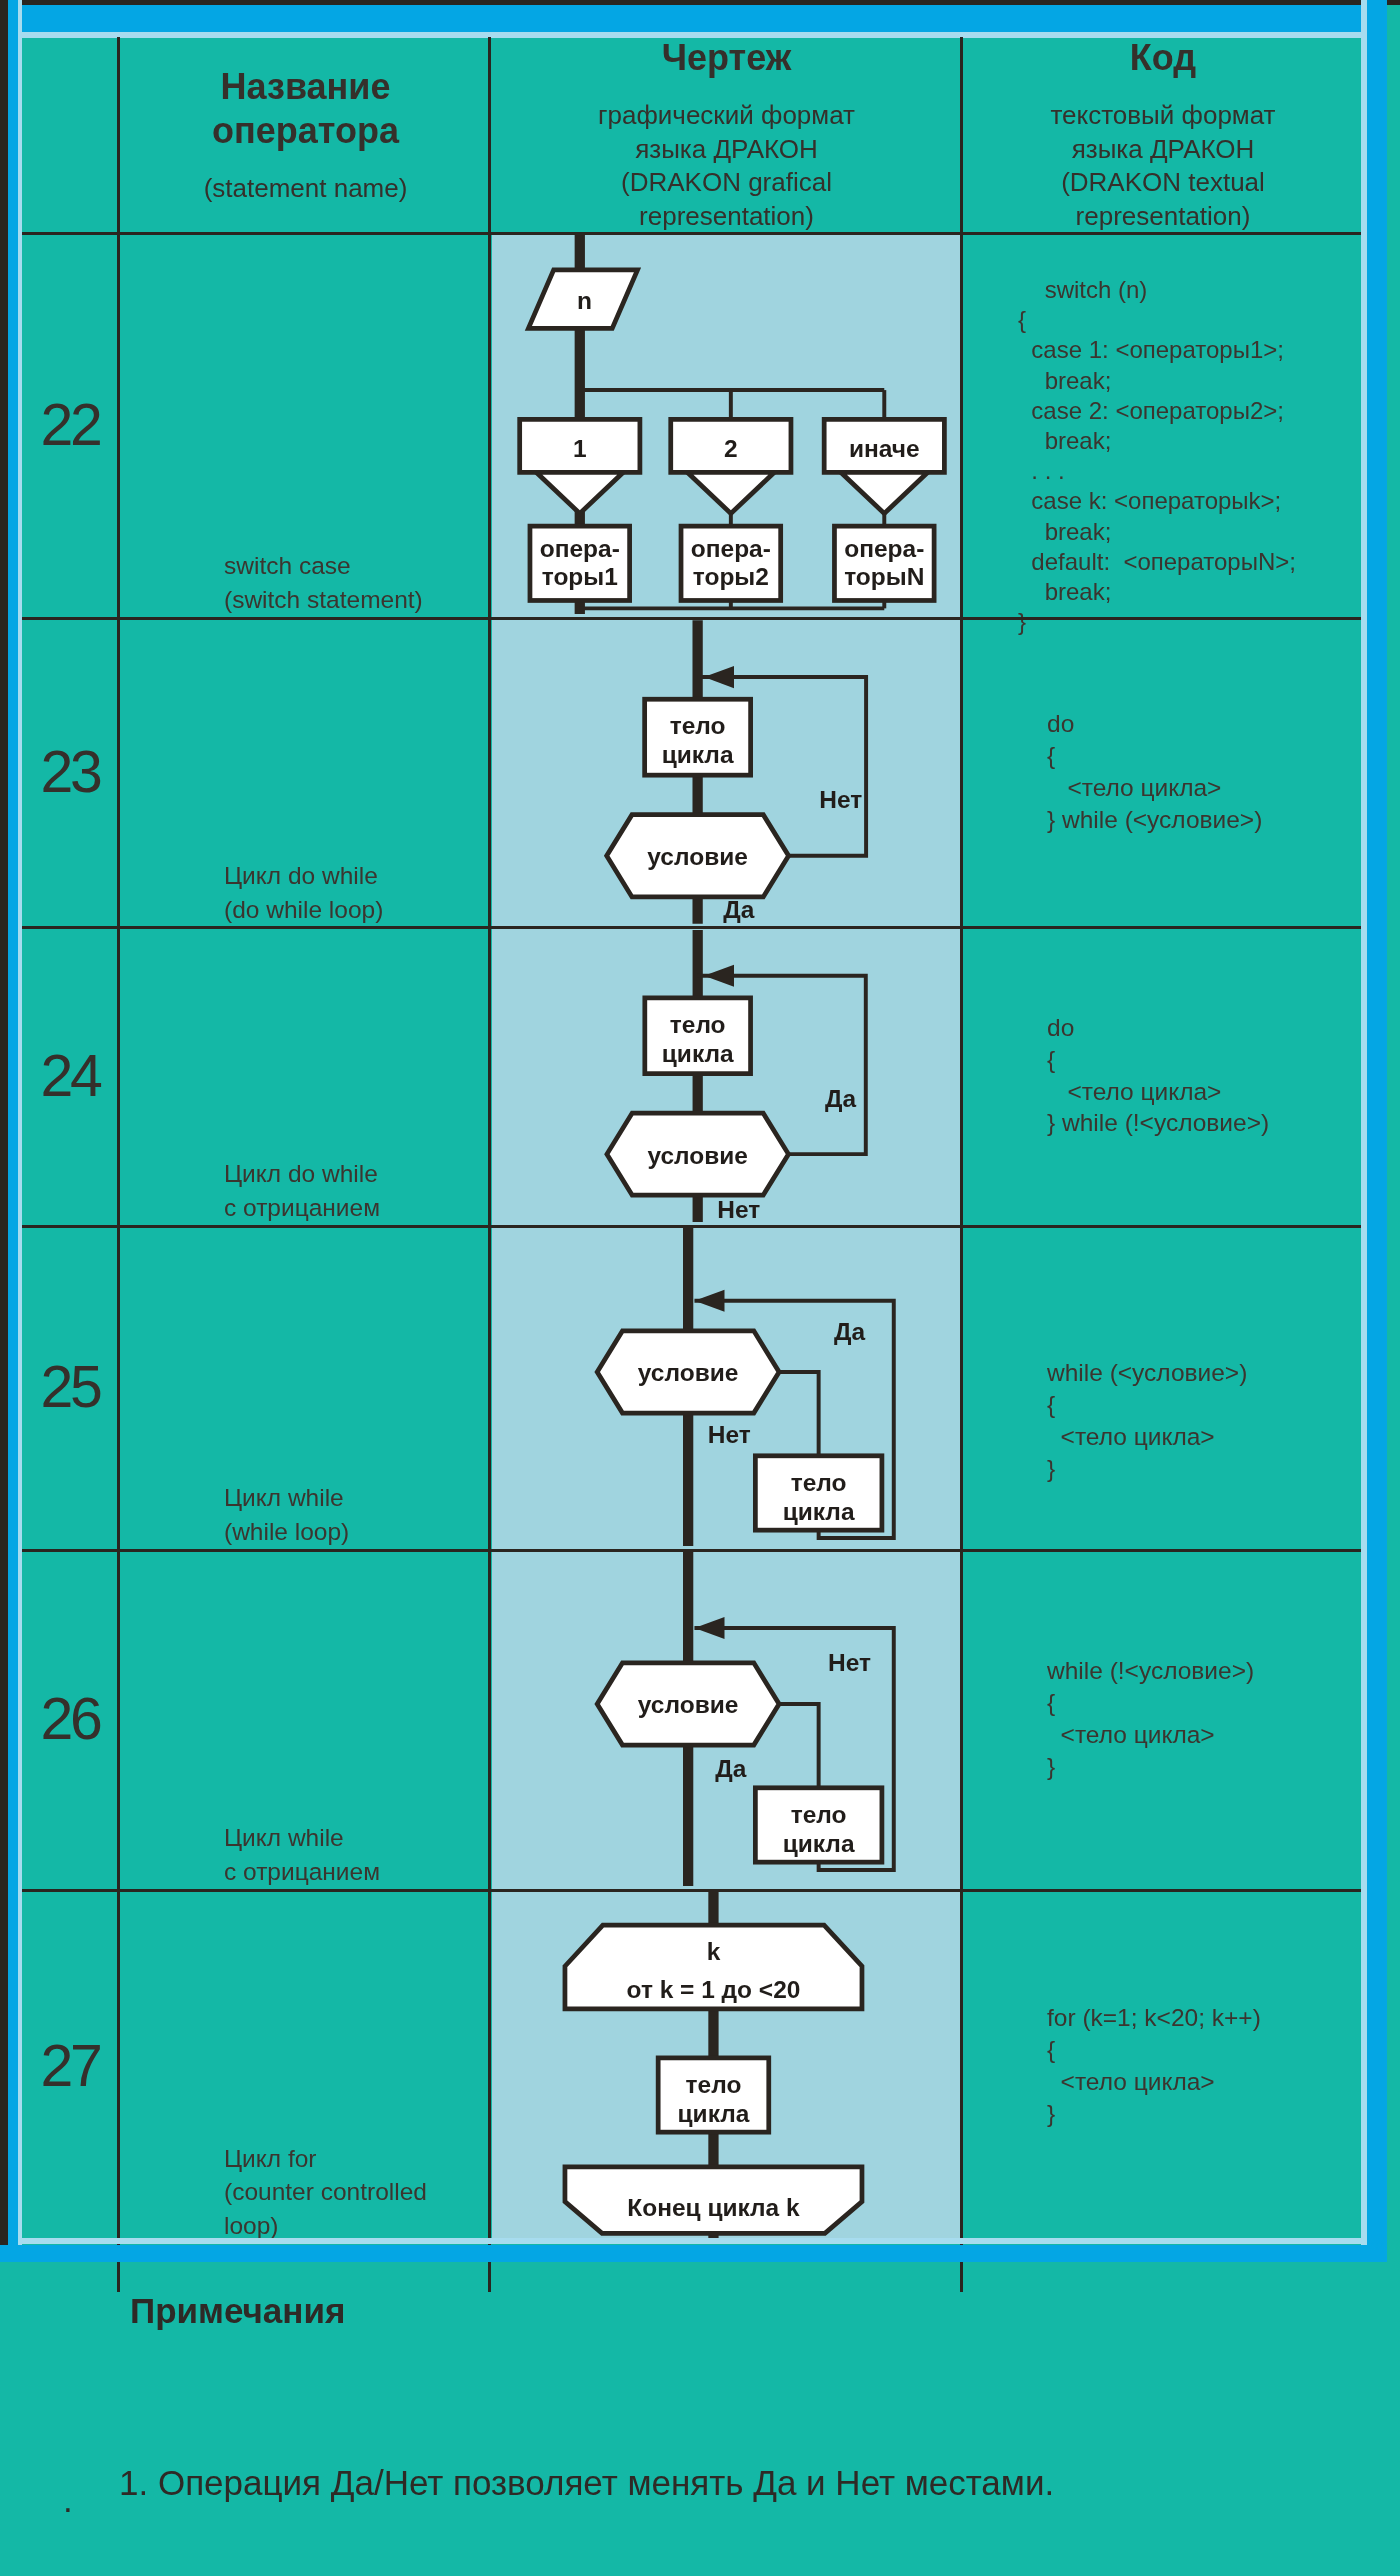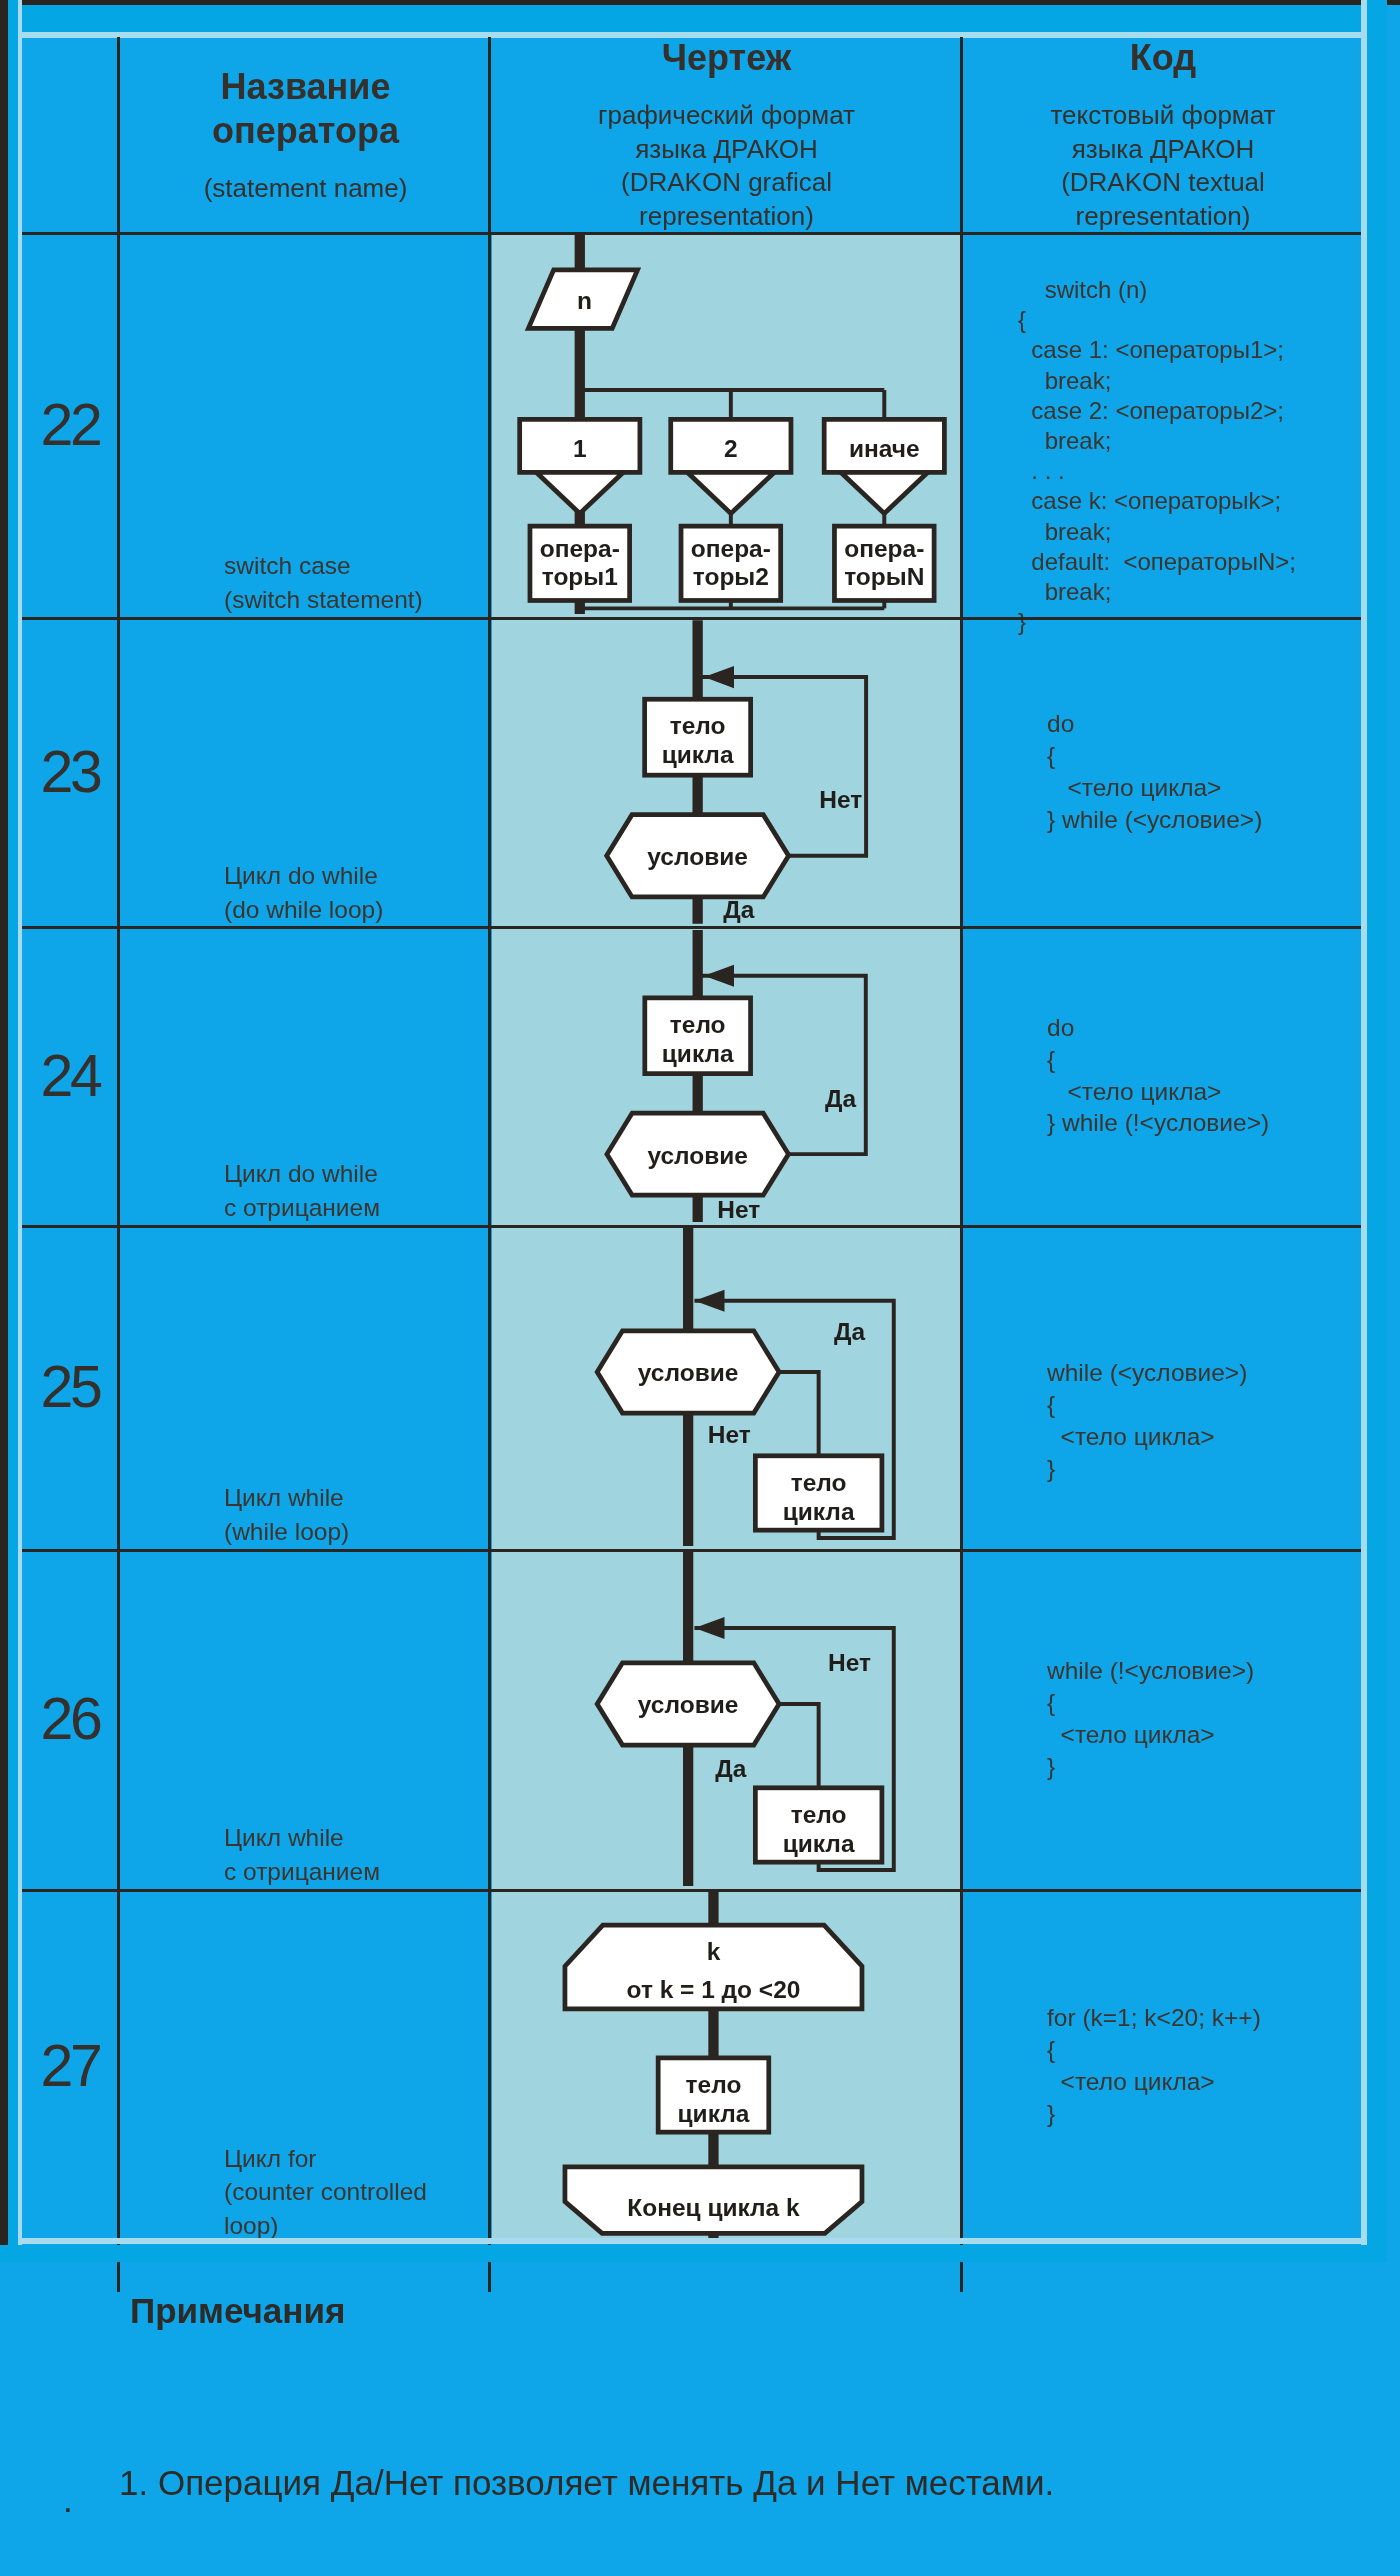--- a/index.html
+++ b/index.html
@@ -1,16 +1,16 @@
 <!DOCTYPE html>
 <html style="font-size:12.6px"><head>
 <meta charset="utf-8">
 <style>
   html,body{margin:0;padding:0;background:#ffffff;}
-  #page{position:relative;width:1401px;height:2576px;background:#0ea5e9;overflow:hidden;
+  #page{position:relative;width:1401px;height:2576px;background:#14b8a6;overflow:hidden;
         font-family:"Liberation Sans",sans-serif;color:#3B352F;}
   .abs{position:absolute;}
   
   .top-black{left:0;top:0;width:1401px;height:4.7px;background:#2A2520;}
   .top-blue{left:0;top:4.7px;width:1387px;height:27px;background:#04A6E4;}
   .top-light{left:22px;top:32px;width:1339px;height:6.3px;background:#A7DCEF;}
   .left-frame{left:0;top:0;width:22px;height:2262px;
      background:linear-gradient(to right,#2A2520 0 8px,#04A6E4 8px 18px,#A7DCEF 18px 22px);}
   .right-frame{left:1361px;top:0;width:26px;height:2262px;
      background:linear-gradient(to right,#A7DCEF 0 5.5px,#04A6E4 5.5px 26px);}

